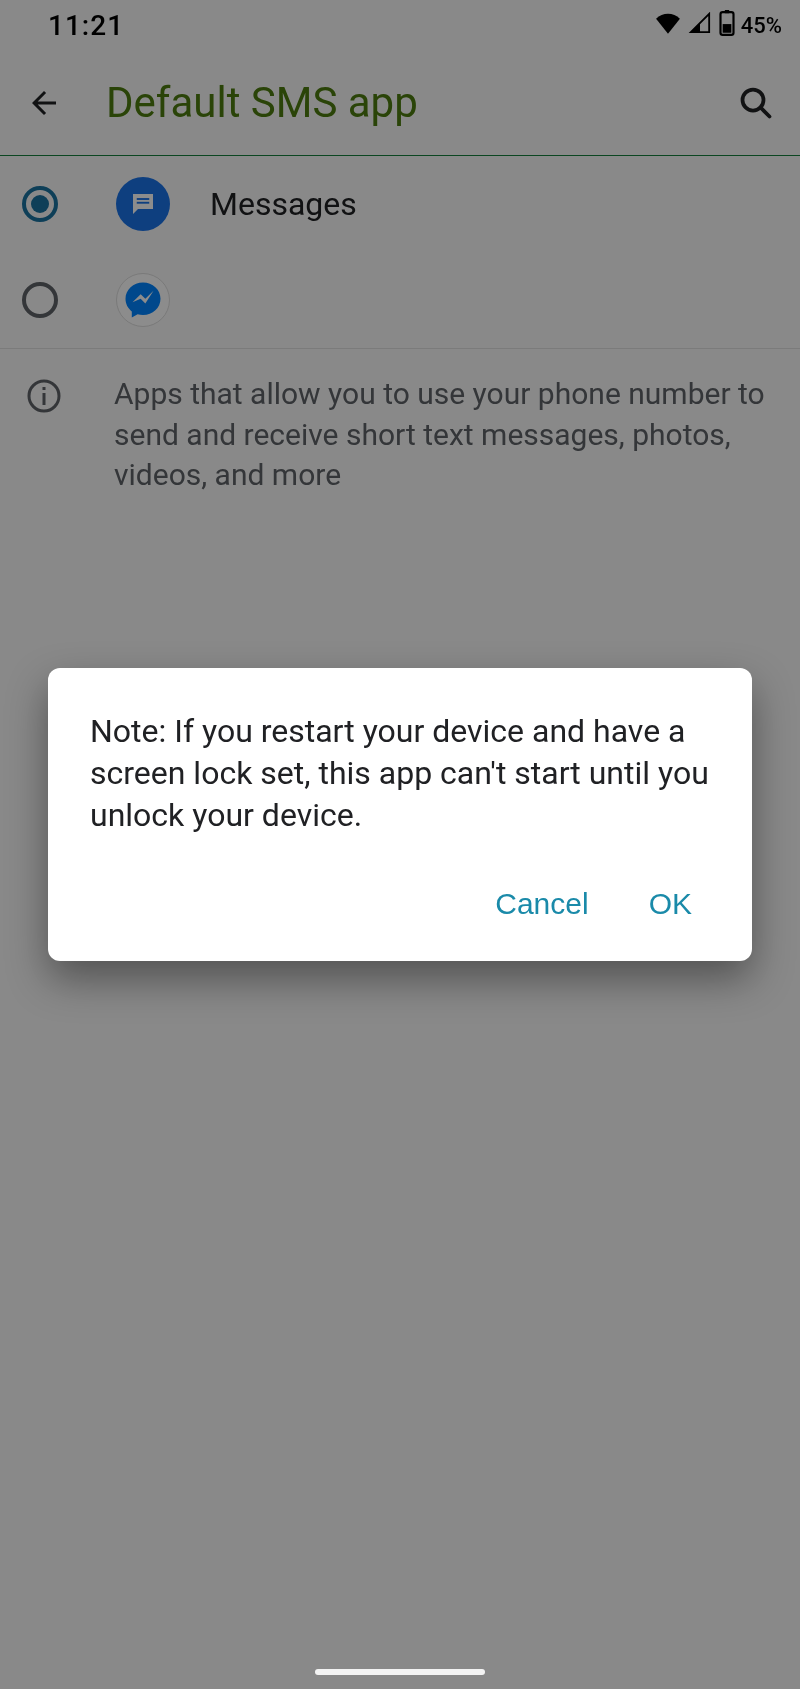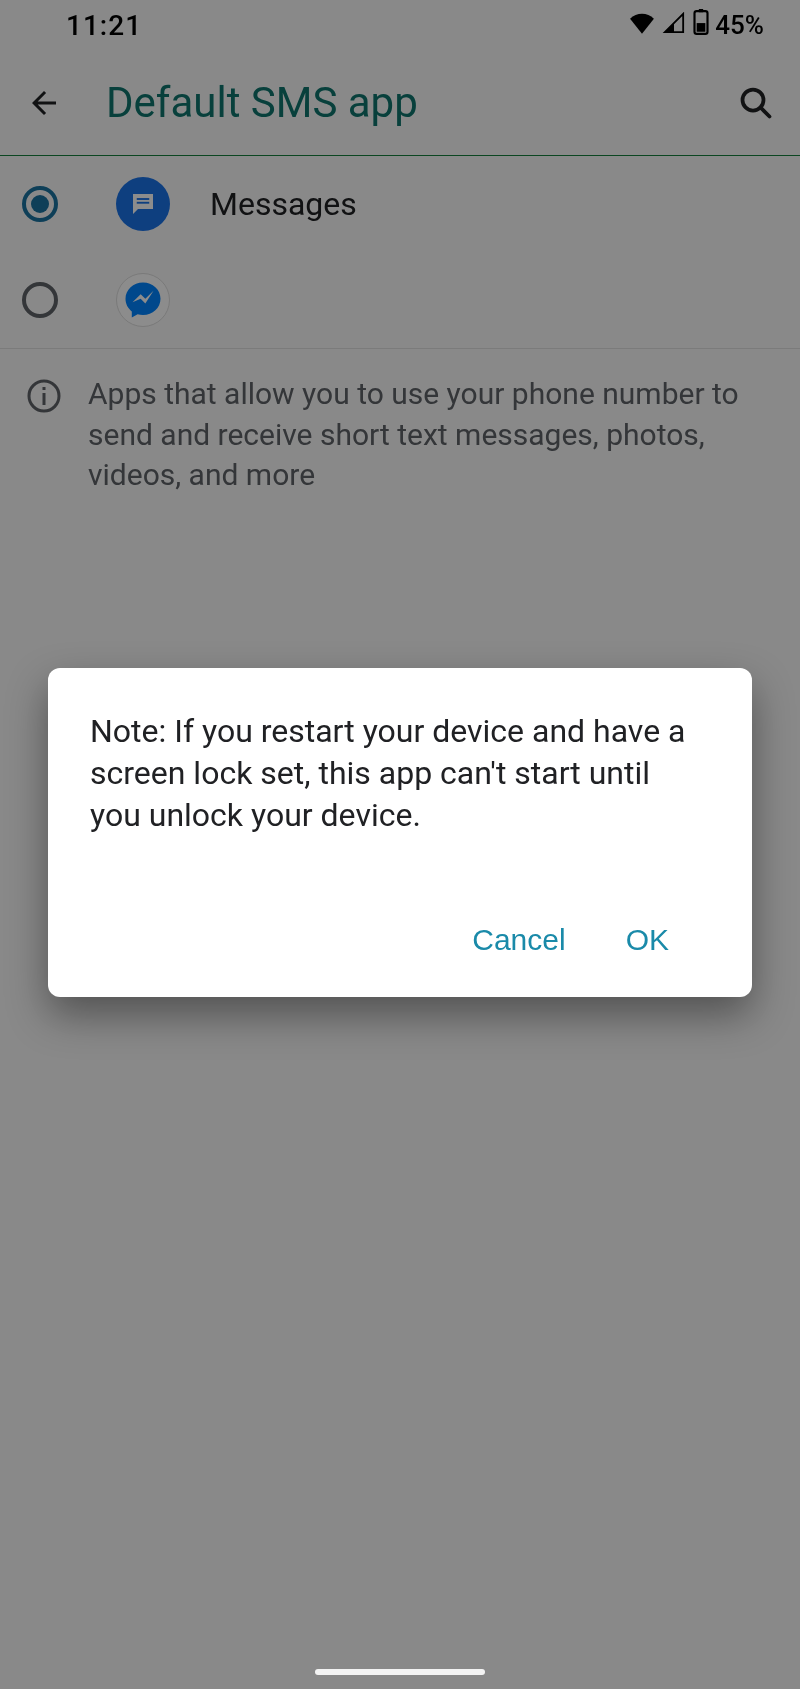--- a/index.html
+++ b/index.html
@@ -1,55 +1,55 @@
 <!DOCTYPE html>
 <html><head>
 <meta charset="utf-8">
 <style>
   * { box-sizing: border-box; margin: 0; padding: 0; }
   html, body { width: 800px; height: 1689px; font-family: Roboto, "Segoe UI", Arial, sans-serif; background: #fafafa; overflow: hidden; }
   .screen { position: relative; width: 800px; height: 1689px; background: #fafafa; }
   
   
-  .status-bar { height: 50px; display: flex; align-items: center; justify-content: space-between; padding: 0 36px; color: #000; }
+  .status-bar { height: 50px; display: flex; align-items: center; justify-content: space-between; padding: 0 18px; color: #000; }
   .status-time { font-size: 28px; font-weight: 500; letter-spacing: 1px; margin-left: 30px; }
-  .status-right { display: flex; align-items: center; gap: 6px; font-size: 26px; font-weight: 500; }
+  .status-right { display: flex; align-items: center; gap: 6px; font-size: 22px; font-weight: 500; }
   .icon-wifi, .icon-signal, .icon-battery { display: inline-block; }
   
   
   .toolbar { height: 105px; display: flex; align-items: center; padding: 0 24px; }
   .back-arrow { width: 40px; height: 40px; display: flex; align-items: center; justify-content: center; }
-  .toolbar-title { font-size: 42px; font-weight: 400; color: #0f766e; margin-left: 42px; flex: 1; }
+  .toolbar-title { font-size: 42px; font-weight: 400; color: #4d7c0f; margin-left: 42px; flex: 1; }
   .search-btn { width: 40px; height: 40px; display: flex; align-items: center; justify-content: center; }
 
   
   .list { border-top: 1px solid #15803d; }
   .list-item { display: flex; align-items: center; height: 96px; padding: 0 20px; }
   .radio { width: 36px; height: 36px; border-radius: 50%; border: 4px solid #5f6368; margin: 0 10px 0 2px; position: relative; }
   .radio.selected { border-color: #1a73a0; }
   .radio.selected::after { content:""; position:absolute; left:50%; top:50%; width:18px; height:18px; background:#1a73a0; border-radius:50%; transform:translate(-50%,-50%); }
   .app-icon { width: 54px; height: 54px; border-radius: 50%; margin: 0 40px 0 48px; display:flex; align-items:center; justify-content:center; }
   .app-icon.messages { background: #1a73e8; }
   .app-icon.messenger { background: #fff; border:1px solid #ddd; position:relative;}
   .app-label { font-size: 32px; color: #202124; }
 
   .divider { height: 1px; background: #e0e0e0; margin: 0; }
 
-  .info-row { display: flex; padding: 25px 30px 20px 22px; gap: 26px; }
+  .info-row { display: flex; padding: 25px 30px 20px 22px; gap: 52px; }
   .info-icon { width:36px; height:36px; flex-shrink:0; margin-left:4px; margin-top:4px;}
   .info-text { font-size: 30px; color: #5f6368; line-height: 1.35; }
 
   
   .scrim { position:absolute; inset:0; background: rgba(0,0,0,0.45); }
 
   
-  .dialog { position:absolute; left:48px; right:48px; top:668px; background:#fff; border-radius:12px; padding: 42px 63px 24px 42px; box-shadow: 0 18px 40px rgba(0,0,0,0.4); }
+  .dialog { position:absolute; left:48px; right:48px; top:668px; background:#fff; border-radius:12px; padding: 42px 40px 24px 42px; box-shadow: 0 18px 40px rgba(0,0,0,0.4); }
   .dialog-text { font-size: 32px; color:#202124; line-height:1.32; }
   .dialog-actions { display:flex; justify-content:flex-end; gap: 40px; margin-top: 42px; padding-right:10px; padding-bottom:8px;}
-  .dialog-btn { font-size: 30px; font-weight:500; color:#1a8aa9; background:none; border:none; padding:8px 10px; cursor:pointer;margin-top:36px; }
+  .dialog-btn { font-size: 30px; font-weight:500; color:#1a8aa9; background:none; border:none; padding:8px 10px; cursor:pointer; }
 
   
   .nav-indicator { position:absolute; bottom:14px; left:50%; transform:translateX(-50%); width:170px; height:6px; border-radius:3px; background:#fff; opacity:0.9;}
 </style>
 </head>
 <body>
 
 <div class="screen">
 
   <div class="status-bar">

